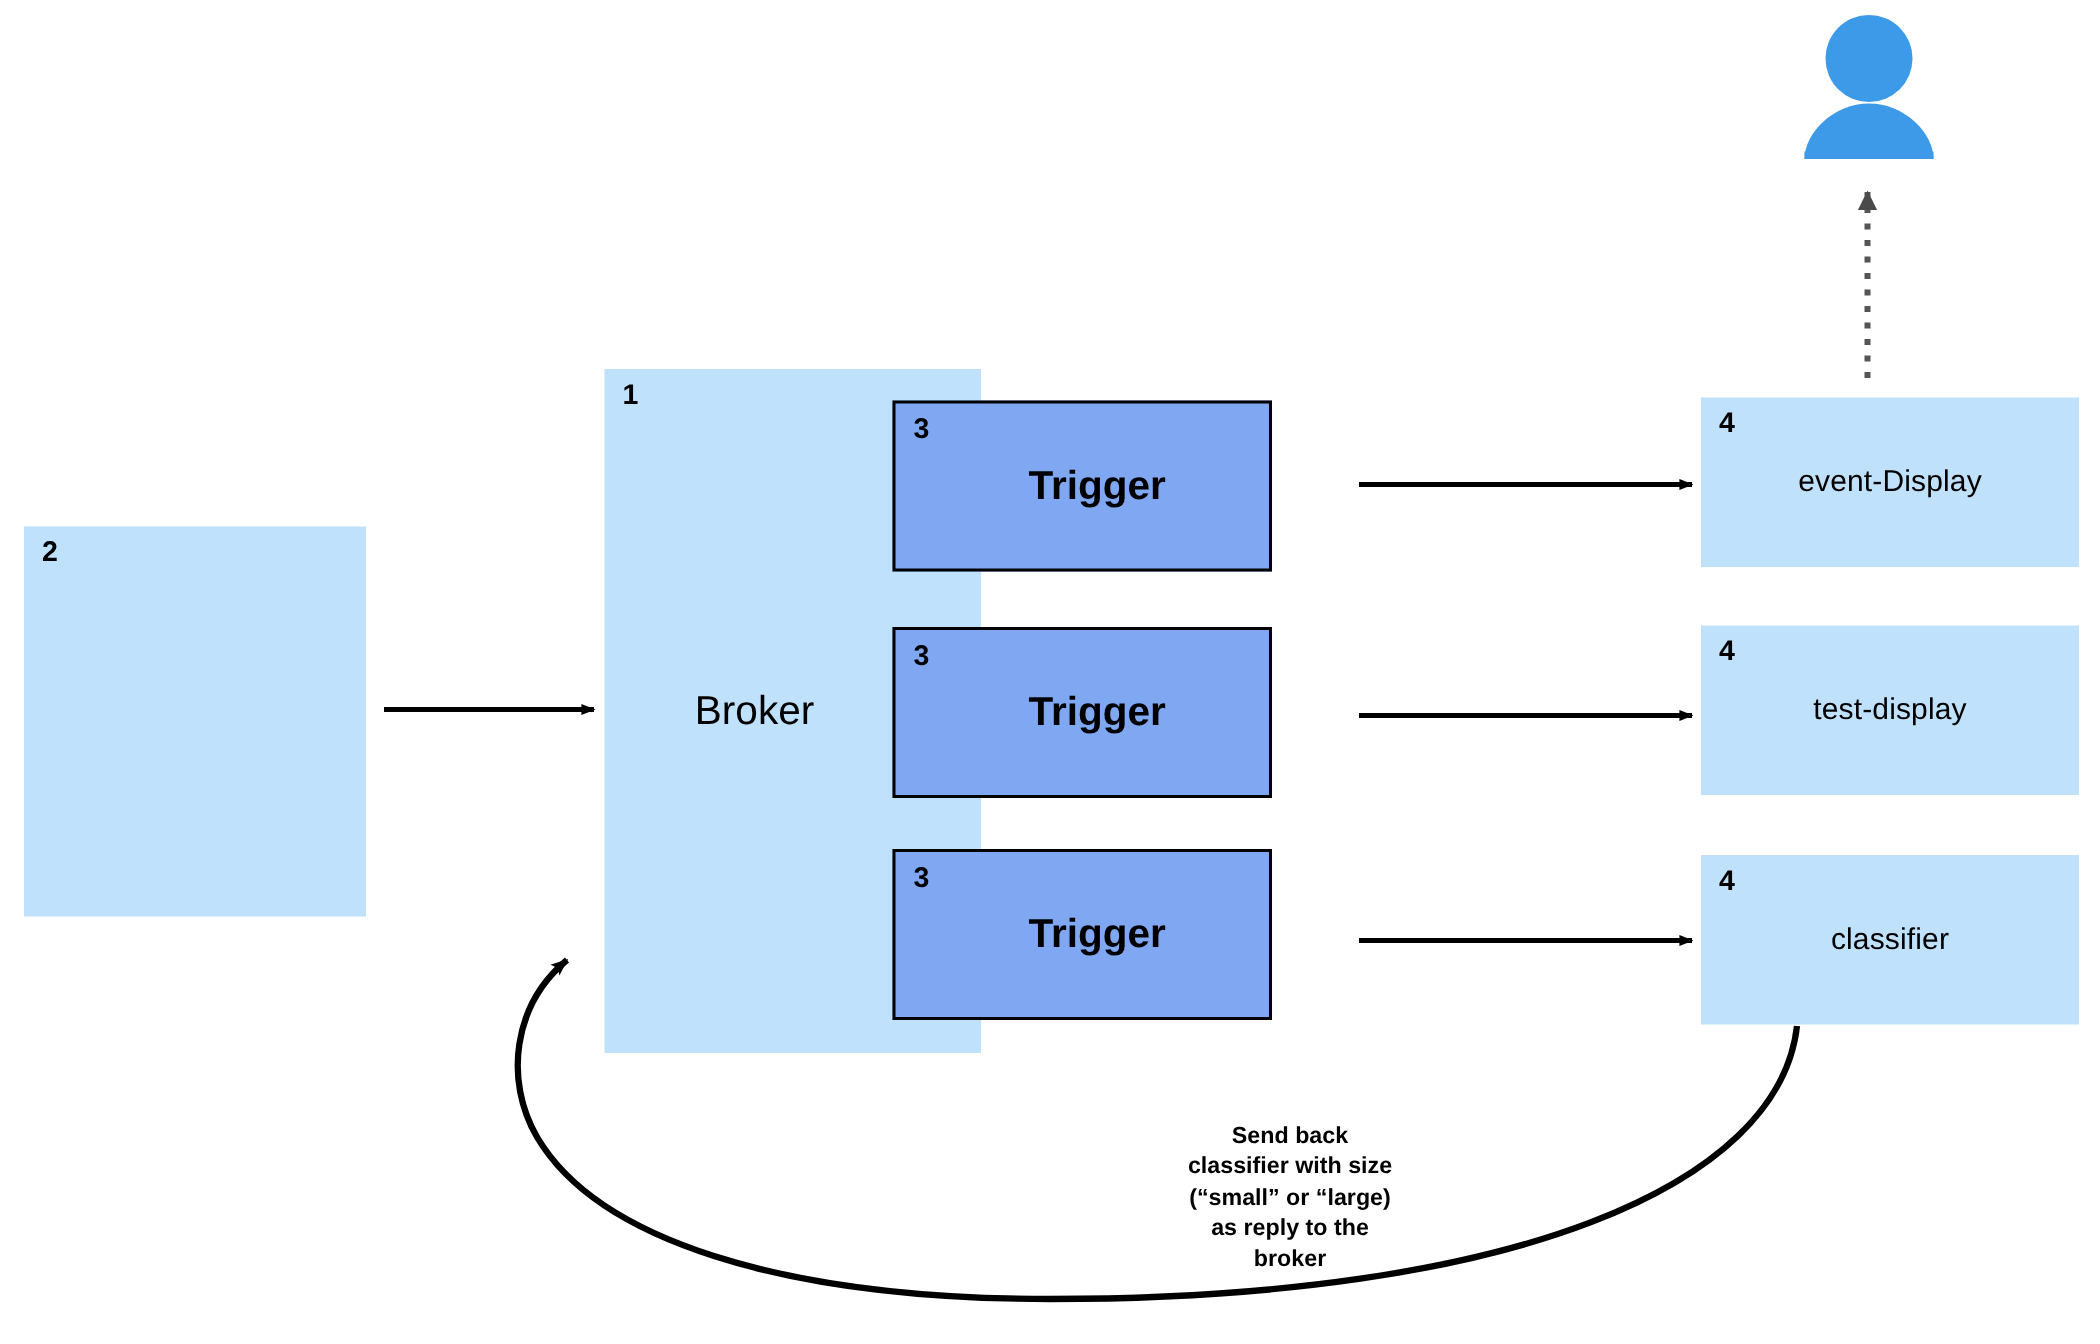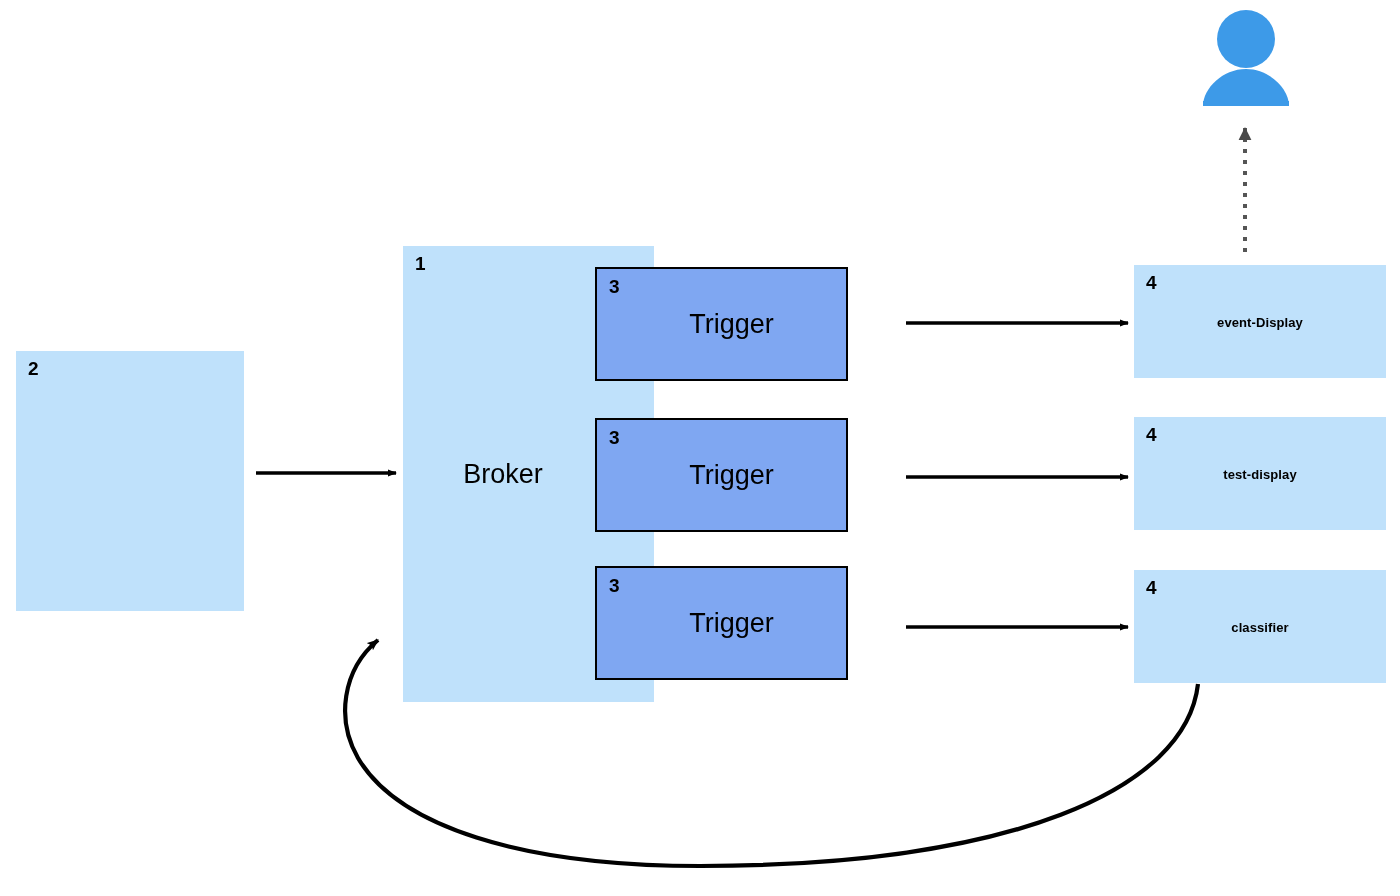--- a/index.html
+++ b/index.html
@@ -73,35 +73,35 @@
   #broker .box-label-center {
     font-size: 27px;
     font-weight: 500;
     left: 0;
     width: 200px;
     text-align: center;
   }
 
   .trigger-box .box-label-center {
     font-size: 27px;
-    font-weight: normal;
+    font-weight: bold;
     padding-left: 20px;
   }
   #trigger-1 { left: 595px; top: 267px; width: 253px; height: 114px; }
   #trigger-2 { left: 595px; top: 418px; width: 253px; height: 114px; }
   #trigger-3 { left: 595px; top: 566px; width: 253px; height: 114px; }
 
   .service-box {
     left: 1134px;
     width: 252px;
     height: 113px;
   }
   .service-box .box-label-center {
-    font-size: 13px;
-    font-weight: bold;
+    font-size: 20px;
+    font-weight: normal;
     letter-spacing: 0.1px;
   }
   #service-1 { top: 265px; }
   #service-2 { top: 417px; }
   #service-3 { top: 570px; }
 
   
   #overlay {
     position: absolute;
     left: 0;
@@ -158,20 +158,21 @@
   </div>
   <div class="box light-box service-box" id="service-2">
     <span class="num">4</span>
     <span class="box-label-center">test-display</span>
   </div>
   <div class="box light-box service-box" id="service-3">
     <span class="num">4</span>
     <span class="box-label-center">classifier</span>
   </div>
 
+  <div id="reply-caption">Send back<br>classifier with size<br>(“small” or “large)<br>as reply to the<br>broker</div>
 
   <svg id="overlay" viewBox="0 0 1400 896" xmlns="http://www.w3.org/2000/svg">
     <defs>
       <marker id="solidArrow" markerWidth="10" markerHeight="10" refX="8.4" refY="4" orient="auto" markerUnits="userSpaceOnUse">
         <path d="M0,0.4 L9.4,4 L0,7.6 Z" fill="#000000"></path>
       </marker>
       <marker id="curveArrow" markerWidth="13" markerHeight="13" refX="10.5" refY="5" orient="auto" markerUnits="userSpaceOnUse">
         <path d="M0,0.3 L11.6,5 L0,9.7 Q3.2,5 0,0.3 Z" fill="#000000"></path>
       </marker>
       <marker id="dottedArrow" markerWidth="16" markerHeight="15" refX="12" refY="7" orient="auto" markerUnits="userSpaceOnUse">

